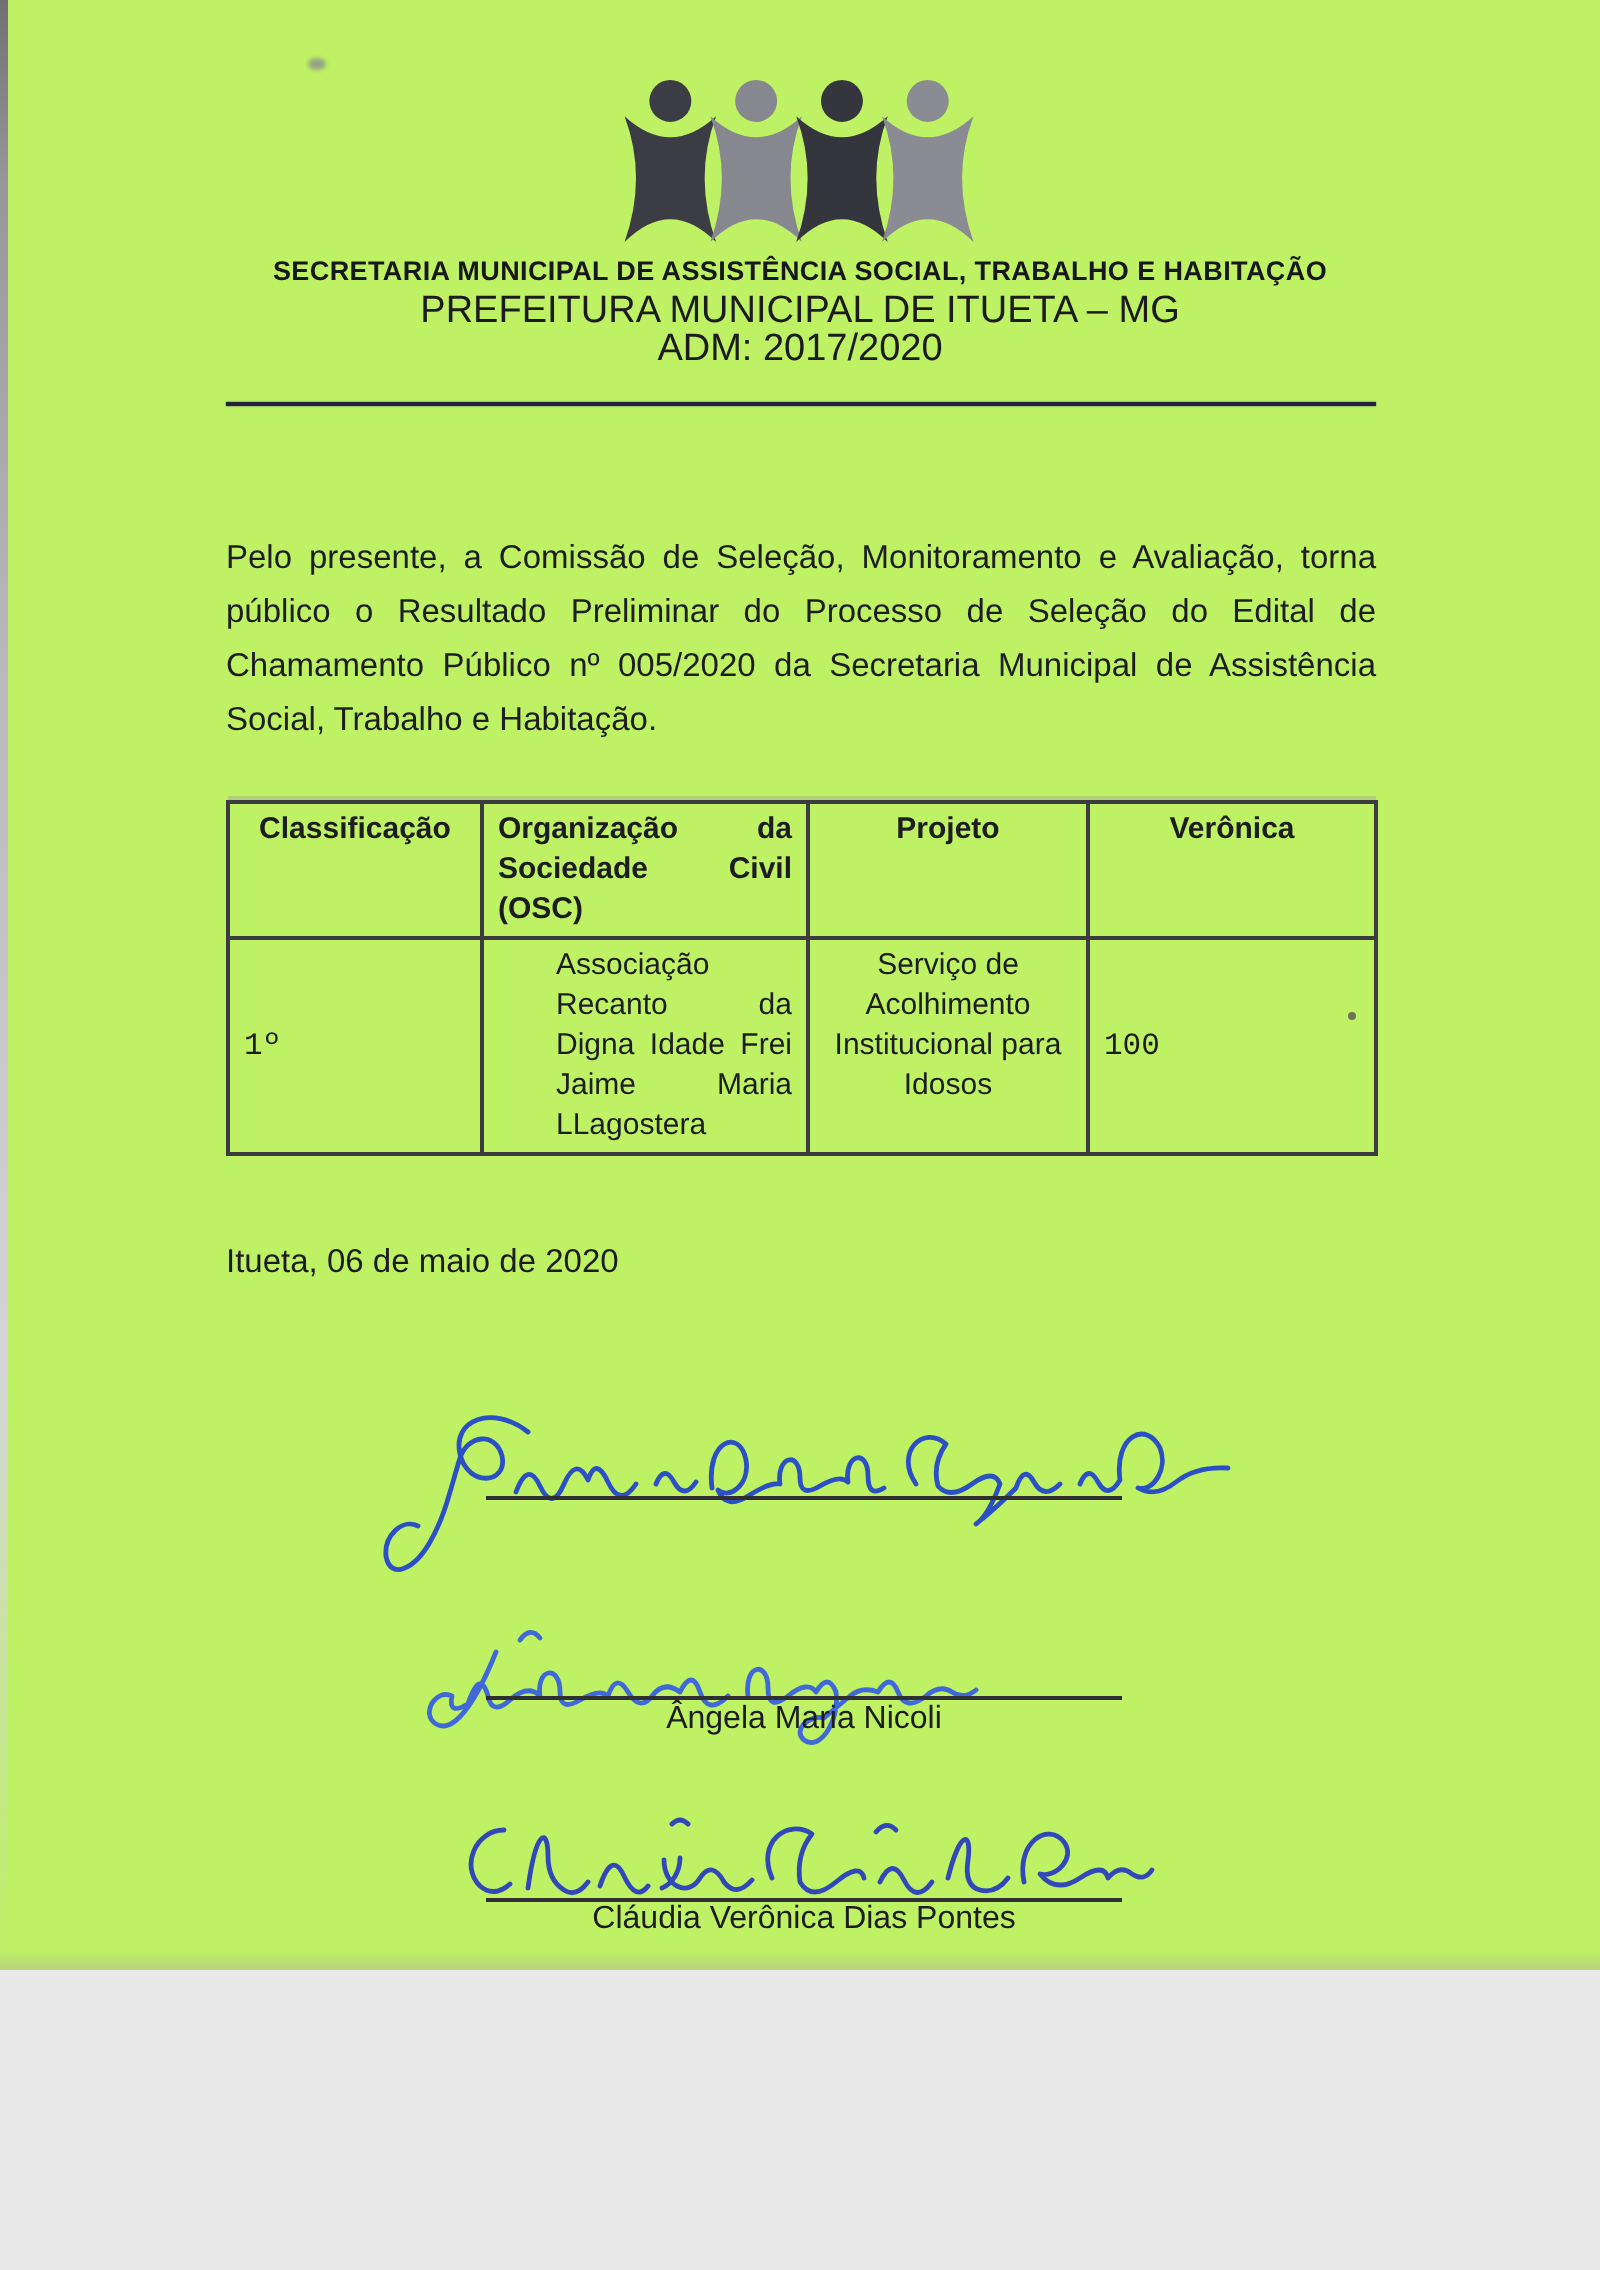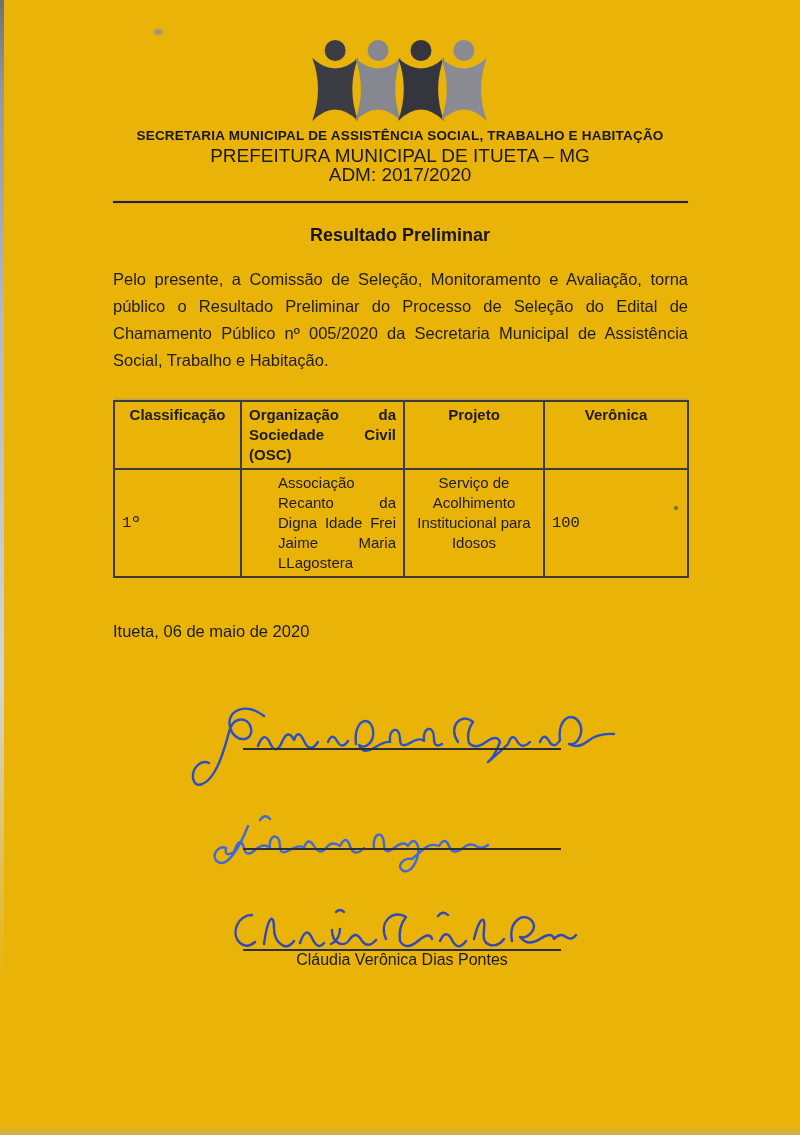--- a/index.html
+++ b/index.html
@@ -1,18 +1,18 @@
 <!DOCTYPE html>
 <html><head>
 <meta charset="utf-8">
 <style>
   html,body { margin:0; padding:0; background:#e8e8e8; }
   .page {
-    position:relative; width:800px; height:1135px; margin:0 auto;
-    background:#eab308; overflow:hidden;
+    position:relative; width:800px; height:985px; margin:0 auto;
+    background:#bef264; overflow:hidden;
     font-family:"Liberation Sans", sans-serif; color:#1e1e22;
   }
   
   .edge-left {
     position:absolute; left:0; top:0; width:4px; height:980px;
     background:linear-gradient(to bottom,#6f6f74 0px,#96969c 90px,#b7b7bd 320px,#d4d4d9 680px,rgba(228,228,233,0) 980px);
   }
   .edge-bottom {
     position:absolute; left:0; bottom:0; width:100%; height:10px;
     background:linear-gradient(to top, rgba(176,170,158,.45), rgba(176,170,158,0));
@@ -92,21 +92,20 @@
   </svg>
 
   <div class="header-block">
     <div class="header-line1">SECRETARIA MUNICIPAL DE ASSISTÊNCIA SOCIAL, TRABALHO E HABITAÇÃO</div>
     <div class="header-line2">PREFEITURA MUNICIPAL DE ITUETA – MG</div>
     <div class="header-line3">ADM: 2017/2020</div>
   </div>
 
   <div class="rule"></div>
 
-  <div class="doc-title">Resultado Preliminar</div>
 
   <div class="body-par">Pelo presente, a Comissão de Seleção, Monitoramento e Avaliação, torna público o Resultado Preliminar do Processo de Seleção do Edital de Chamamento Público nº 005/2020 da Secretaria Municipal de Assistência Social, Trabalho e Habitação.</div>
 
   <table class="results">
     <colgroup>
       <col style="width:127px">
         <col style="width:163px">
         <col style="width:140px">
         <col style="width:144px">
     </colgroup>
@@ -135,20 +134,21 @@
     <path d="M68 46 Q74 30 80 43 T92 42 T104 40 Q108 28 114 41 T128 42 M138 42 Q142 32 147 41 T158 41 M166 44 C163 20 180 14 183 30 C185 42 175 50 169 45 Q173 55 184 48 T200 42 C198 28 210 25 210 39 Q210 49 220 43 T234 41 C232 27 244 24 244 38 Q244 49 252 44"></path>
     <path d="M268 42 C257 26 272 12 283 22 Q276 32 279 43 Q285 50 296 42 T310 42 Q304 58 298 62 Q308 54 318 44 Q322 32 327 41 T340 42 M350 42 Q354 32 359 41 T370 40 C367 18 383 10 390 24 C394 34 387 46 379 44 Q388 49 398 41 T424 34"></path>
   </svg>
   <div class="sig-line" style="left:243px; top:748px; width:318px;"></div>
 
   <svg class="hand sig2" style="left:208px; top:812px;" width="300" height="78" viewBox="0 0 300 78" aria-hidden="true">
     <path d="M52 8 Q57 1 62 7"></path>
     <path d="M40 14 C32 34 20 56 10 50 C2 45 10 32 18 36 Q16 46 26 40 Q32 22 36 36 Q38 46 47 38 T62 36 C60 22 72 20 72 34 Q72 44 82 38 T96 36 Q100 24 106 34 T118 36 T132 34 Q138 22 142 34 T156 36 M166 36 C164 20 176 18 176 32 Q176 44 186 36 T200 34 Q206 24 210 34 C212 48 202 64 194 58 C188 53 197 45 204 47 Q211 41 217 36 T231 34 Q237 24 241 34 T255 36 Q262 30 268 34 Q274 38 280 33"></path>
   </svg>
   <div class="sig-line" style="left:243px; top:848px; width:318px;"></div>
+  <div class="sig-name" style="left:243px; top:851px; width:318px;">Ângela Maria Nicoli</div>
 
   <svg class="hand sig3" style="left:228px; top:903px;" width="350" height="55" viewBox="0 0 350 55" aria-hidden="true">
     <path d="M24 12 C10 12 2 30 12 40 Q19 46 27 39 M36 41 C40 12 46 10 46 25 Q46 37 54 42 Q60 46 66 38 M72 40 Q78 22 84 35 T96 40 M103 41 C108 39 112 33 112 26 M108 9 Q112 5 116 9 M104 27 C104 40 116 46 122 36 Q128 27 134 38 Q140 46 148 37"></path>
     <path d="M158 36 C150 18 166 6 178 14 Q170 24 172 38 Q178 48 190 38 T204 36 M210 13 Q215 7 220 12 M212 38 Q218 25 224 37 T238 38 M246 36 C252 12 258 12 256 27 Q254 40 262 42 Q270 44 276 36"></path>
     <path d="M284 38 C280 18 296 8 304 18 C310 26 300 36 292 34 Q300 44 312 36 T326 36 Q332 29 338 34 Q344 38 348 32"></path>
   </svg>
   <div class="sig-line" style="left:243px; top:949px; width:318px;"></div>
   <div class="sig-name" style="left:243px; top:951px; width:318px;">Cláudia Verônica Dias Pontes</div>
 
 </div>

